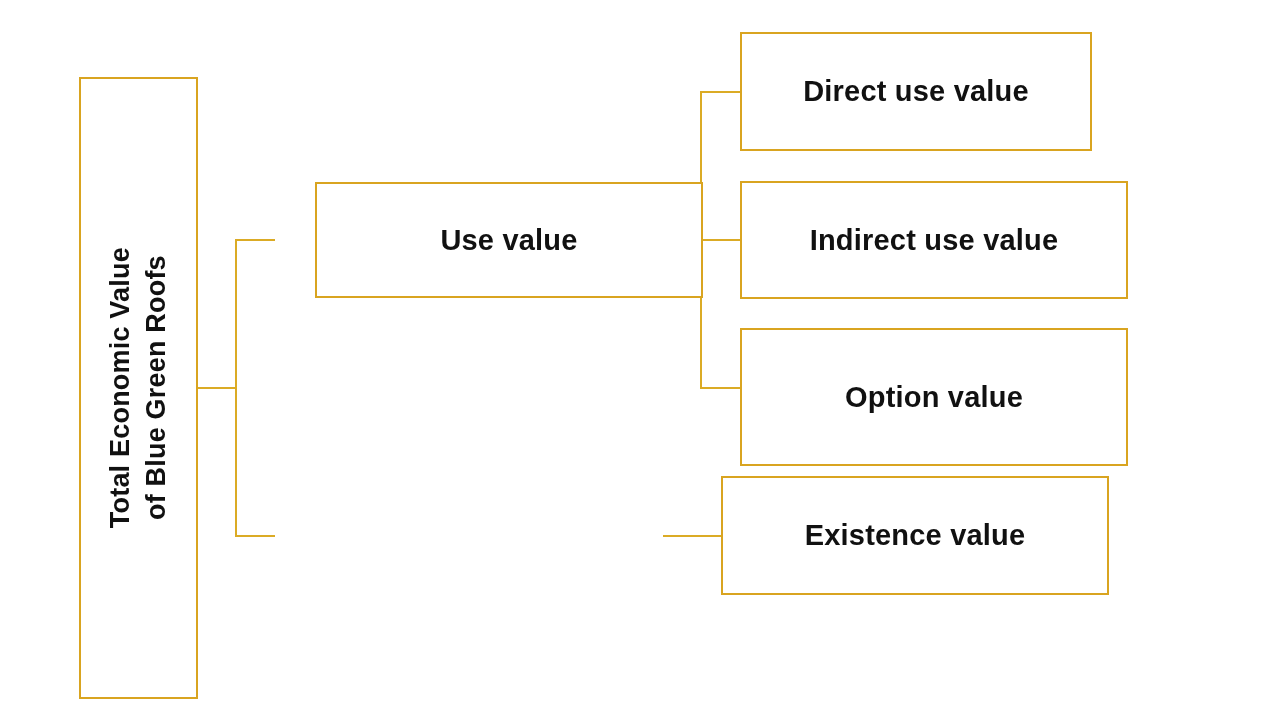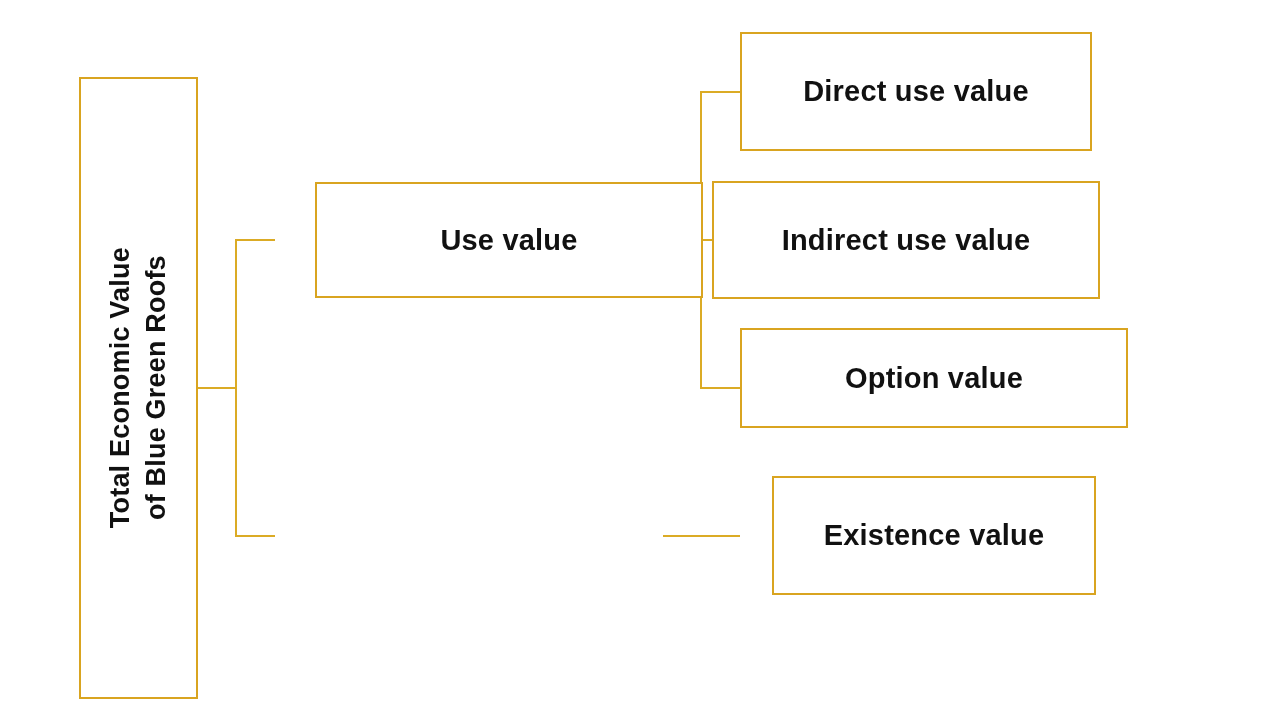--- a/index.html
+++ b/index.html
@@ -28,23 +28,23 @@
     text-align:center;
     font-weight:bold;
     font-size:29px;
     color:var(--text);
     letter-spacing:0.2px;
   }
   .n-root{left:79px;top:77px;width:119px;height:622px;}
   .n-use{left:275px;top:182px;width:388px;height:116px;margin-left:40px;}
   .n-nonuse{left:275px;top:476px;width:388px;height:120px;}
   .n-direct{left:740px;top:32px;width:352px;height:119px;}
-  .n-indirect{left:712px;top:181px;width:388px;height:118px;}
-  .n-option{left:740px;top:328px;width:388px;height:100px;}
-  .n-existence{left:772px;top:476px;width:324px;height:119px;}
+  .n-indirect{left:740px;top:181px;width:388px;height:118px;}
+  .n-option{left:740px;top:328px;width:388px;height:138px;}
+  .n-existence{left:721px;top:476px;width:388px;height:119px;}
 
   .rotated{
     transform:rotate(-90deg);
     white-space:nowrap;
     font-size:27px;
     line-height:1.32;
     font-weight:bold;
     color:var(--text);
     text-align:center;
   }

